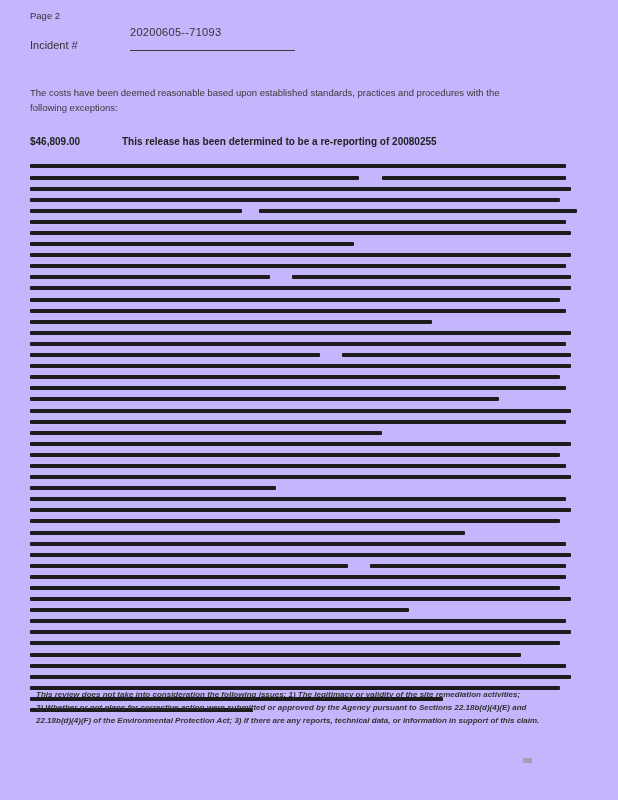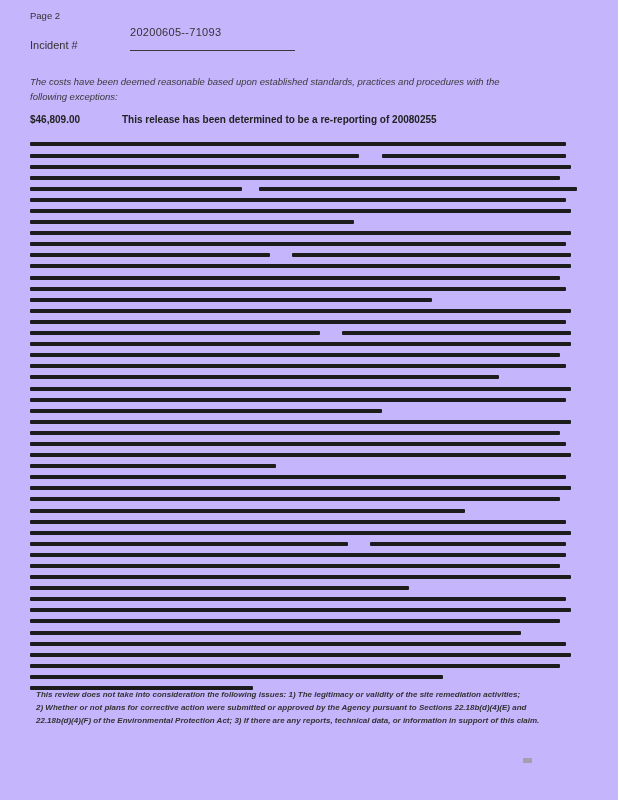--- a/index.html
+++ b/index.html
@@ -38,30 +38,29 @@
     width: 100px;
   }
   .incident-number {
     display: inline-block;
     min-width: 165px;
     border-bottom: 1px solid #3a3a3a;
     padding-bottom: 12px;
     letter-spacing: 0.3px;
   }
   .intro {
-    margin-top: 24px;
+    margin-top: 35px;
     font-size: 9.5px;
-    font-style: italic;
     line-height: 1.55;
     color: #3a3a3a;
     width: 500px;
   }
   .amount-row {
     display: flex;
-    margin-top: 10px;
+    margin-top: 21px;
     font-size: 10px;
     font-weight: bold;
     color: #222;
   }
   .amount {
     width: 92px;
   }
   .redacted-block {
     margin-top: 14px;
     width: 558px;

